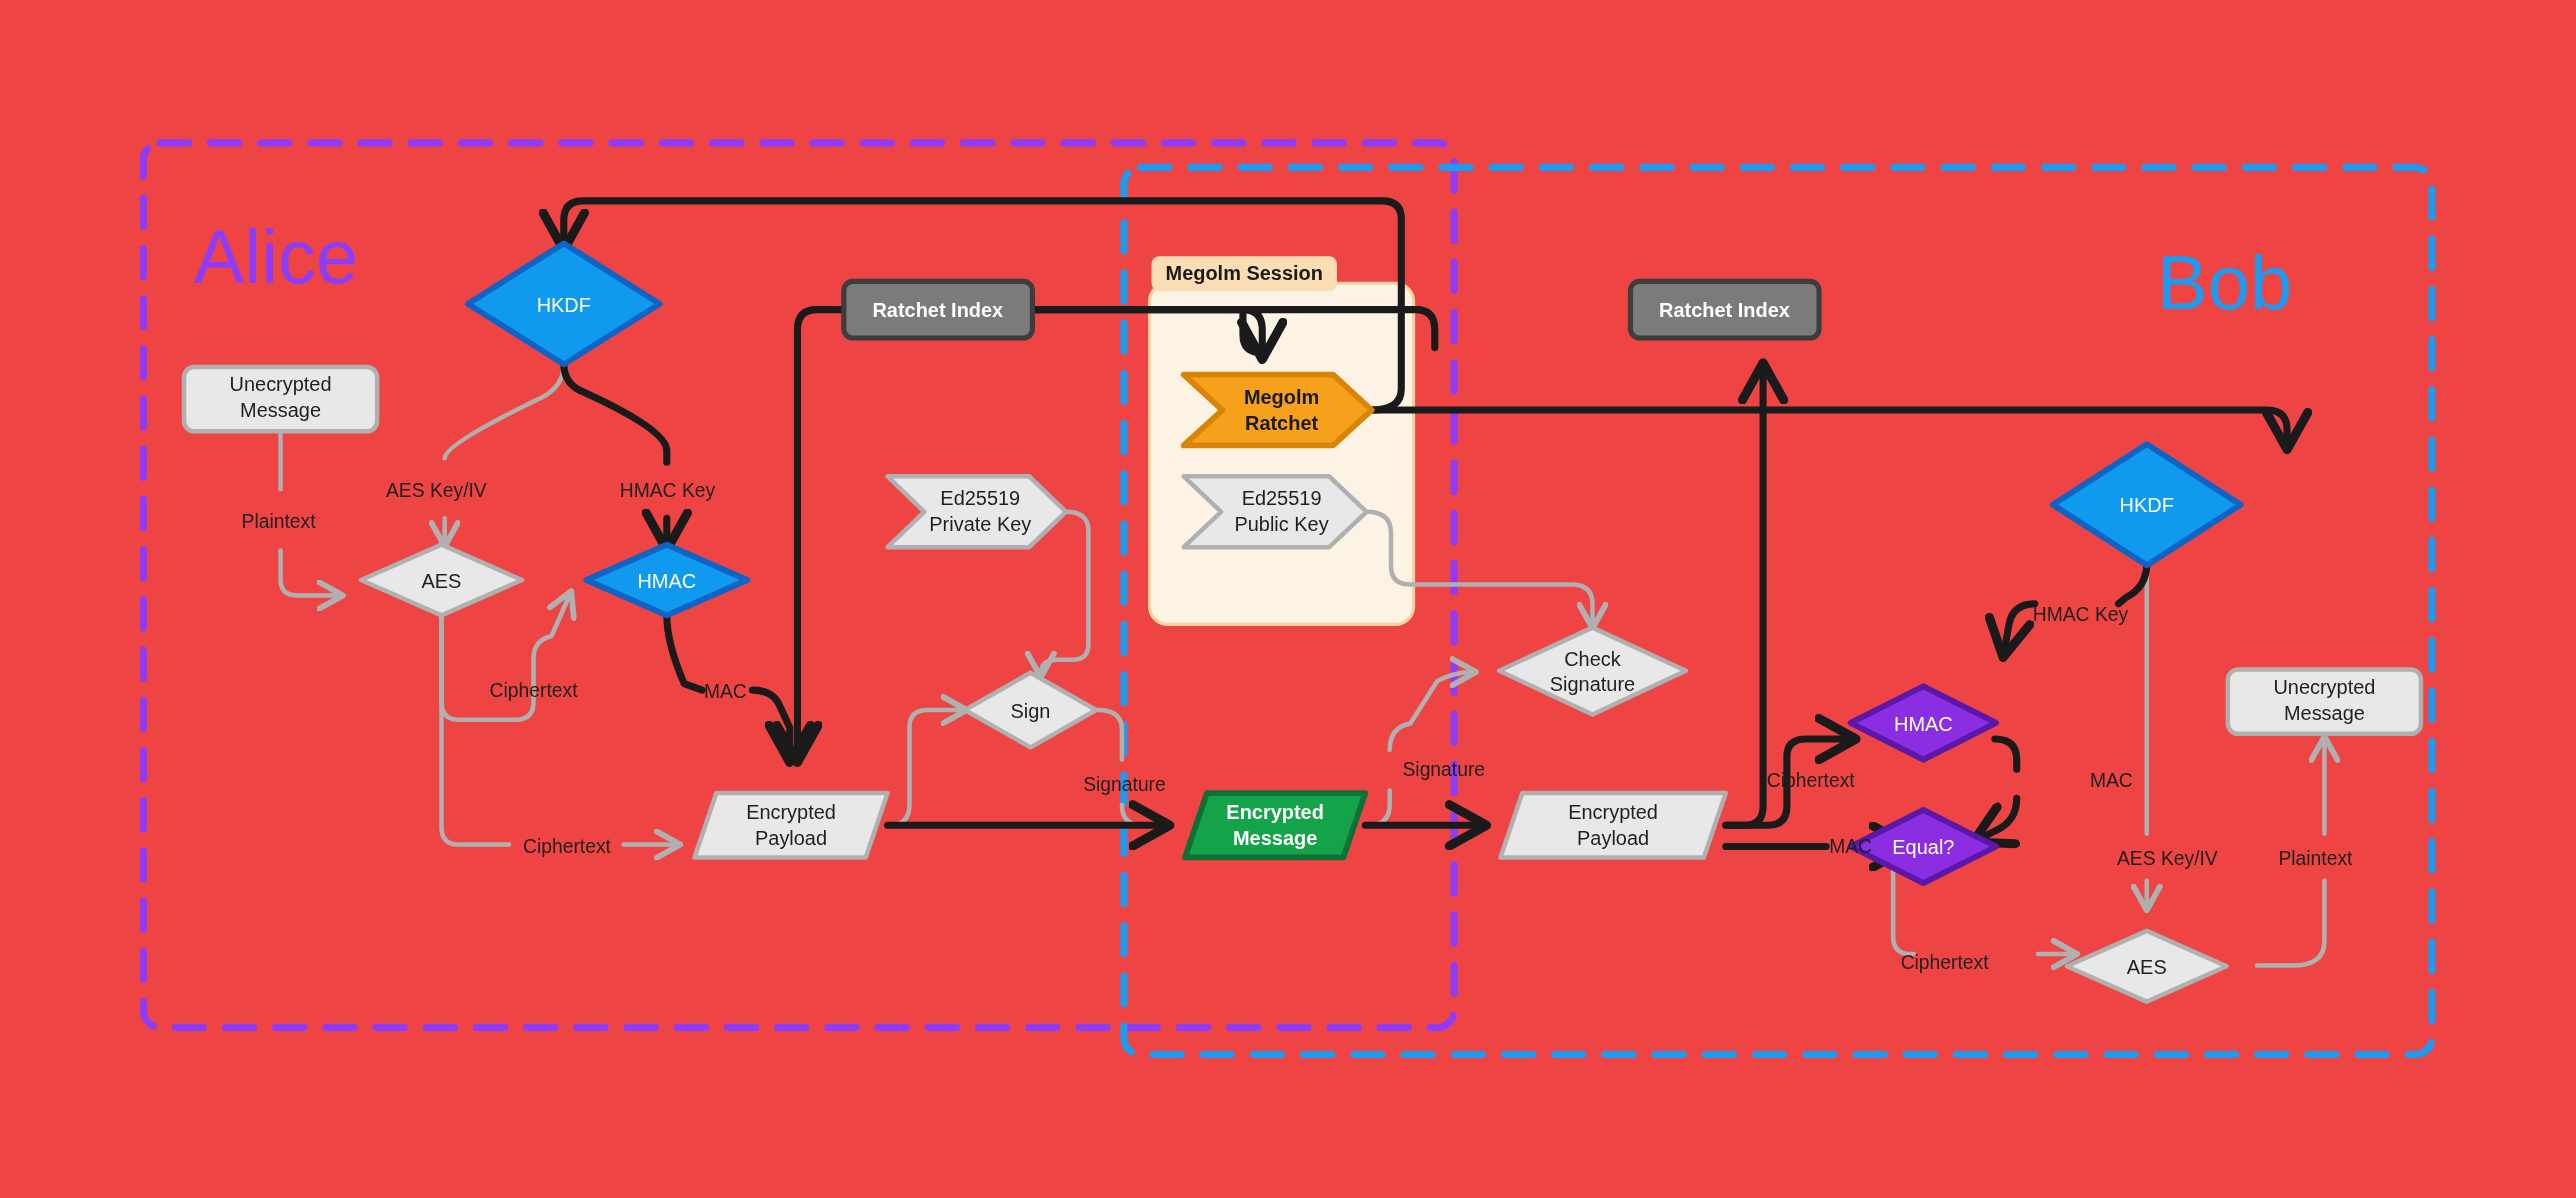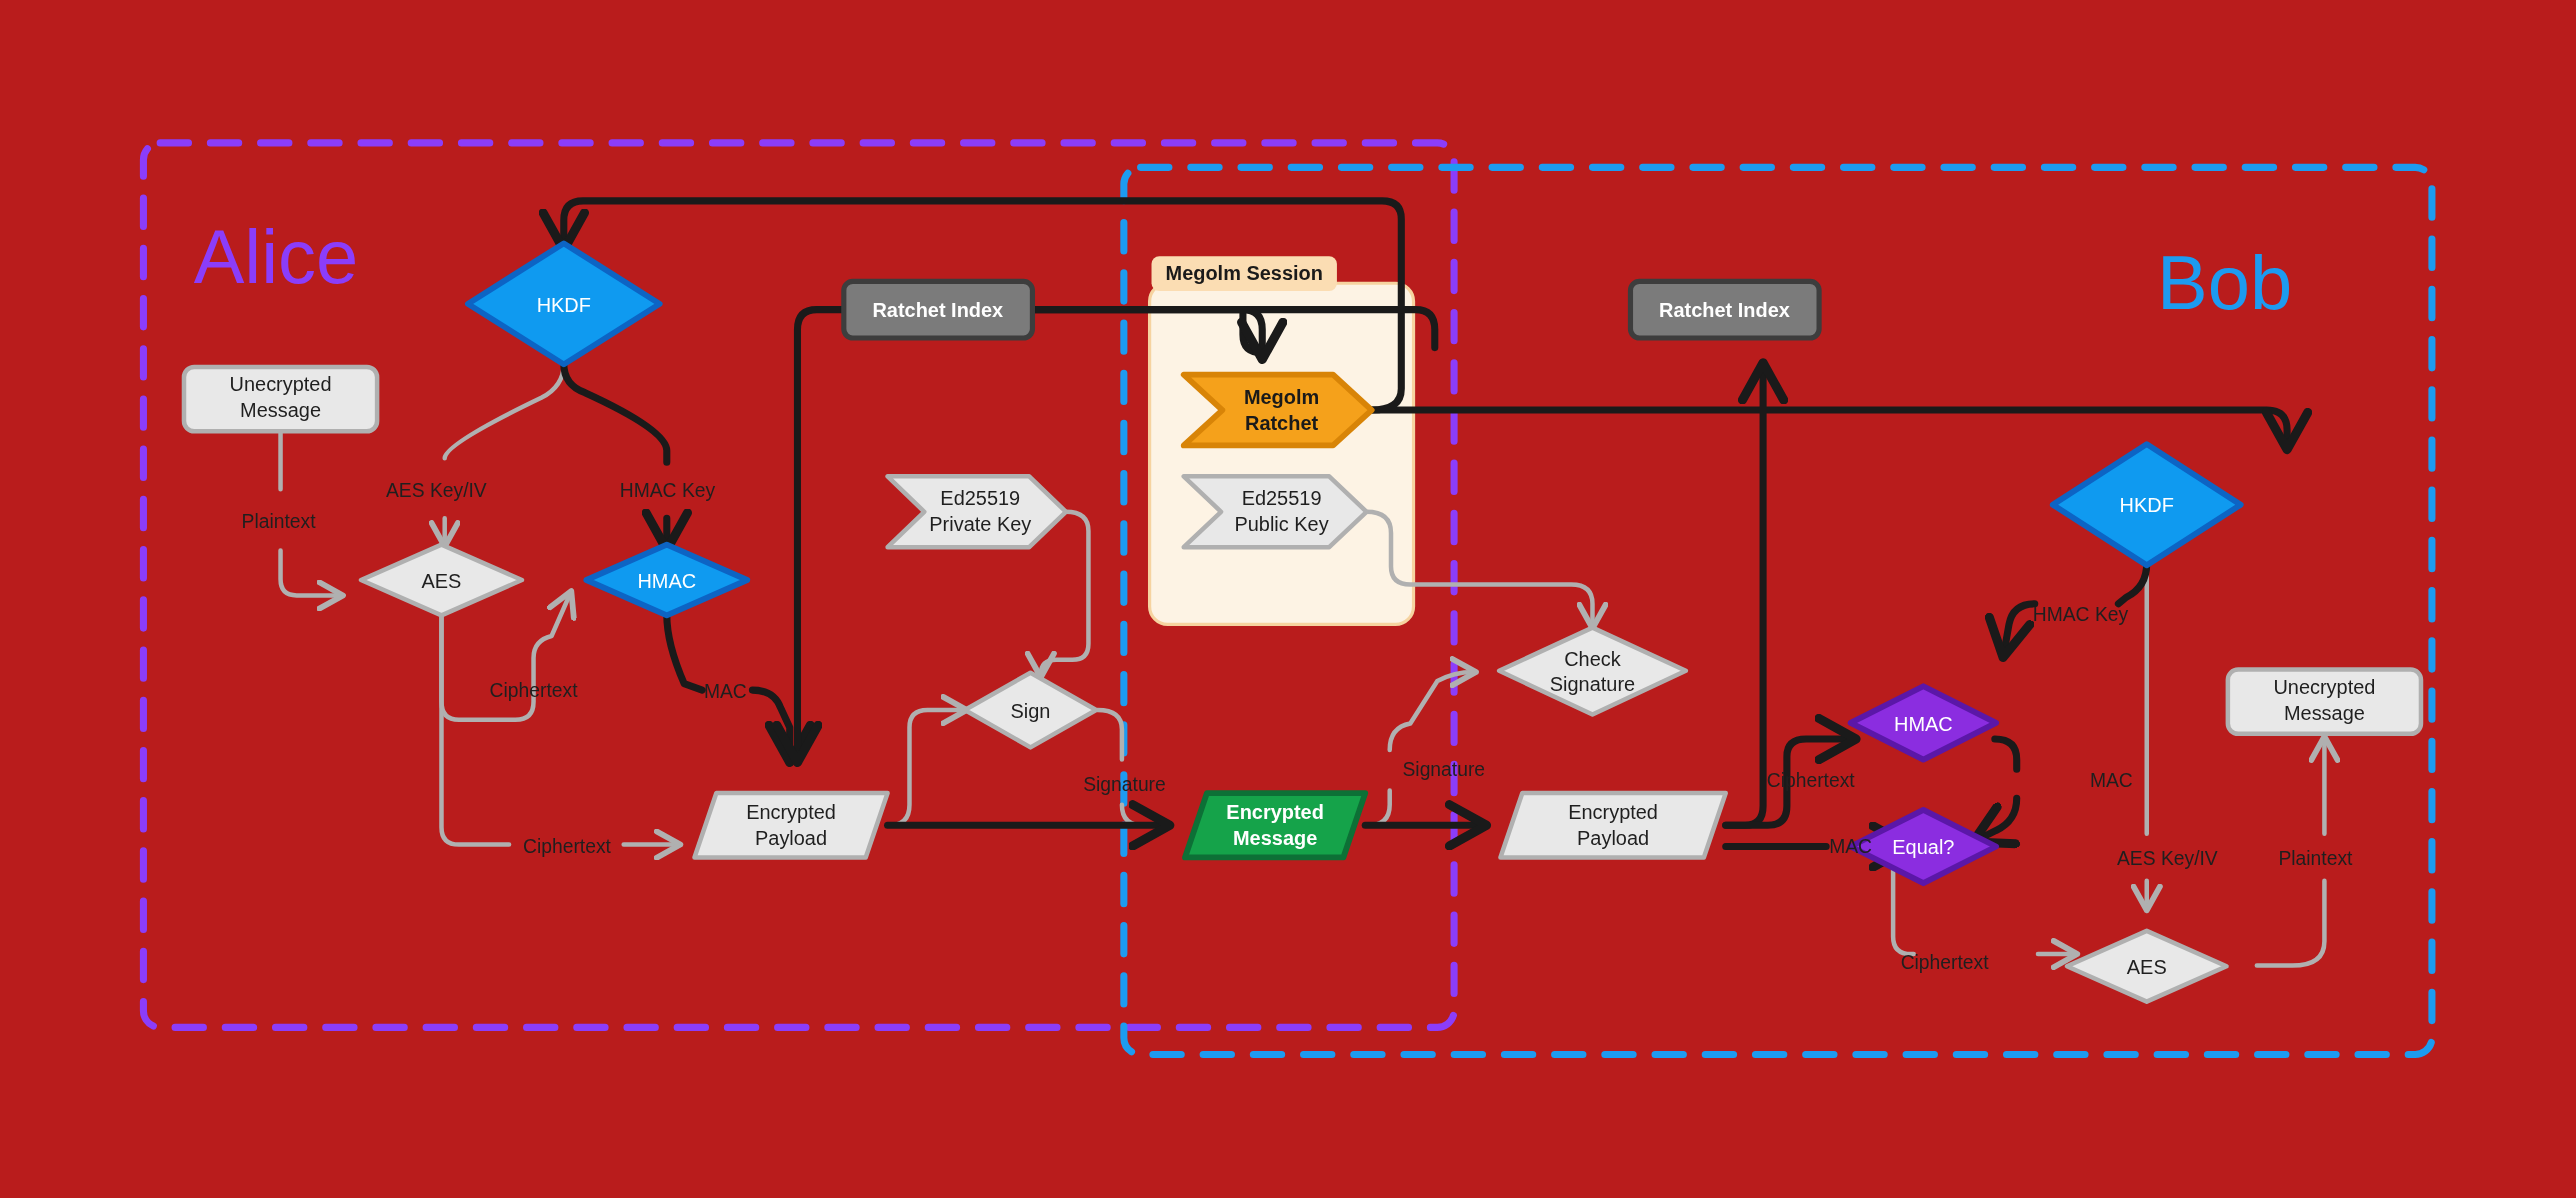--- a/index.html
+++ b/index.html
@@ -1,17 +1,17 @@
 <!DOCTYPE html>
 <html style="font-size:10.3px"><head>
 <meta charset="utf-8">
 <style>
   html,body{margin:0;padding:0;background:#ffffff;}
   body{width:2576px;height:1198px;overflow:hidden;font-family:"Liberation Sans",sans-serif;}
-  #stage{position:relative;width:2576px;height:1198px;background:#b91c1c;}
+  #stage{position:relative;width:2576px;height:1198px;background:#ef4444;}
   svg#diagram{position:absolute;left:0;top:0;width:2576px;height:1198px;}
   .zone-label{font-weight:400;}
   text{font-family:"Liberation Sans",sans-serif;}
   .nodetext{font-size:31px;fill:#1f1f1f;}
   .nodetext-w{font-size:31px;fill:#ffffff;}
   .nodetext-b{font-size:31px;fill:#ffffff;font-weight:bold;}
   .nodetext-dark-b{font-size:31px;fill:#1a1a1a;font-weight:bold;}
   .edgelabel{font-size:30px;fill:#1f1f1f;}
   .sessiontag{font-size:31px;fill:#1a1a1a;font-weight:bold;}
 </style>

